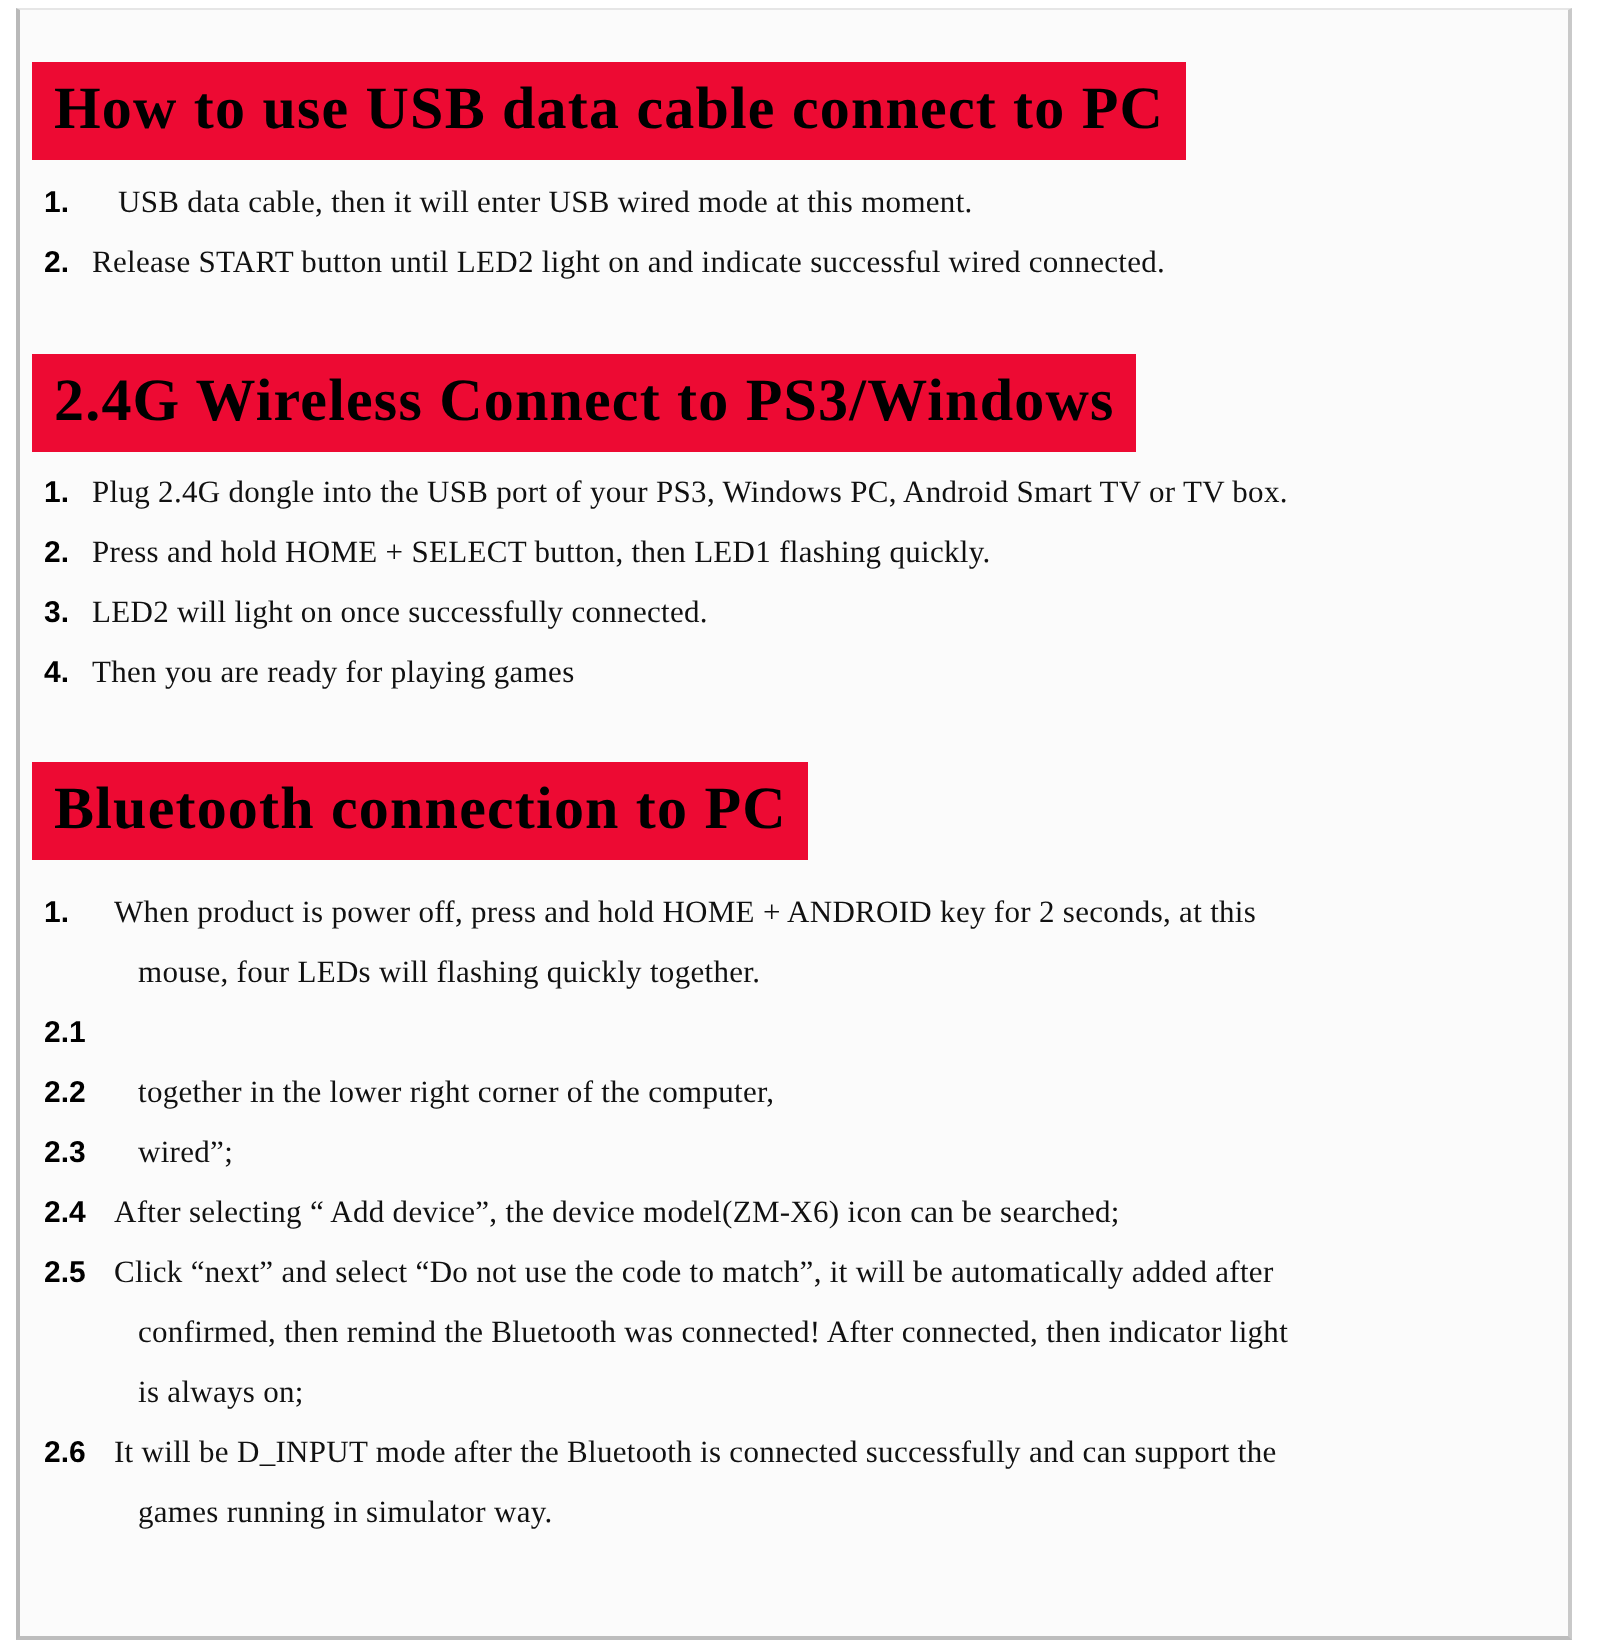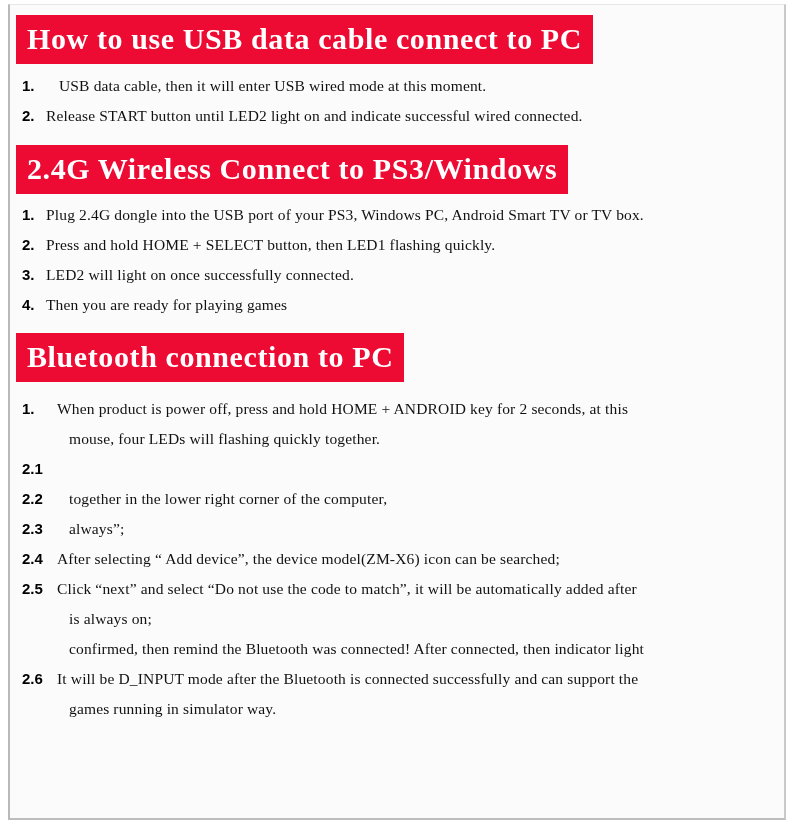--- a/index.html
+++ b/index.html
@@ -32,28 +32,29 @@
 
   .content {
     position: relative;
     padding: 0;
   }
 
   
   .banner {
     display: inline-block;
     background: #ed0a33;
-    color: #ffffff;
+    color: #000000;
     font-family: "Liberation Serif", "DejaVu Serif", serif;
     font-weight: bold;
     font-size: 30px;
     line-height: 1.0;
     letter-spacing: 0.6px;
     padding: 9px 11px 10px 11px;
     white-space: nowrap;
+    margin-top: 16px;
   }
   .banner-wrap {
     padding-left: 6px;
   }
 
   .sect1 .banner-wrap { padding-top: 10px; }
   .sect2 .banner-wrap { padding-top: 14px; }
   .sect3 .banner-wrap { padding-top: 13px; }
 
   
@@ -169,29 +170,29 @@
         <li class="step">
           <span class="num">2.1</span>
           <span class="txt"></span>
         </li>
         <li class="step">
           <span class="num">2.2</span>
           <span class="txt"><span class="l2">together in the lower right corner of the computer,</span></span>
         </li>
         <li class="step">
           <span class="num">2.3</span>
-          <span class="txt"><span class="l2">always”;</span></span>
+          <span class="txt"><span class="l2">wired”;</span></span>
         </li>
         <li class="step">
           <span class="num">2.4</span>
           <span class="txt"><span>After selecting “ Add device”, the device model(ZM-X6) icon can be searched;</span></span>
         </li>
         <li class="step">
           <span class="num">2.5</span>
-          <span class="txt"><span>Click “next” and select “Do not use the code to match”, it will be automatically added after</span><span class="l2">is always on;</span><span class="l2">confirmed, then remind the Bluetooth was connected! After connected, then indicator light</span></span>
+          <span class="txt"><span>Click “next” and select “Do not use the code to match”, it will be automatically added after</span><span class="l2">confirmed, then remind the Bluetooth was connected! After connected, then indicator light</span><span class="l2">is always on;</span></span>
         </li>
         <li class="step">
           <span class="num">2.6</span>
           <span class="txt"><span>It will be D_INPUT mode after the Bluetooth is connected successfully and can support the</span><span class="l2">games running in simulator way.</span></span>
         </li>
       </ol>
     </section>
 
   </div>
 </div>

